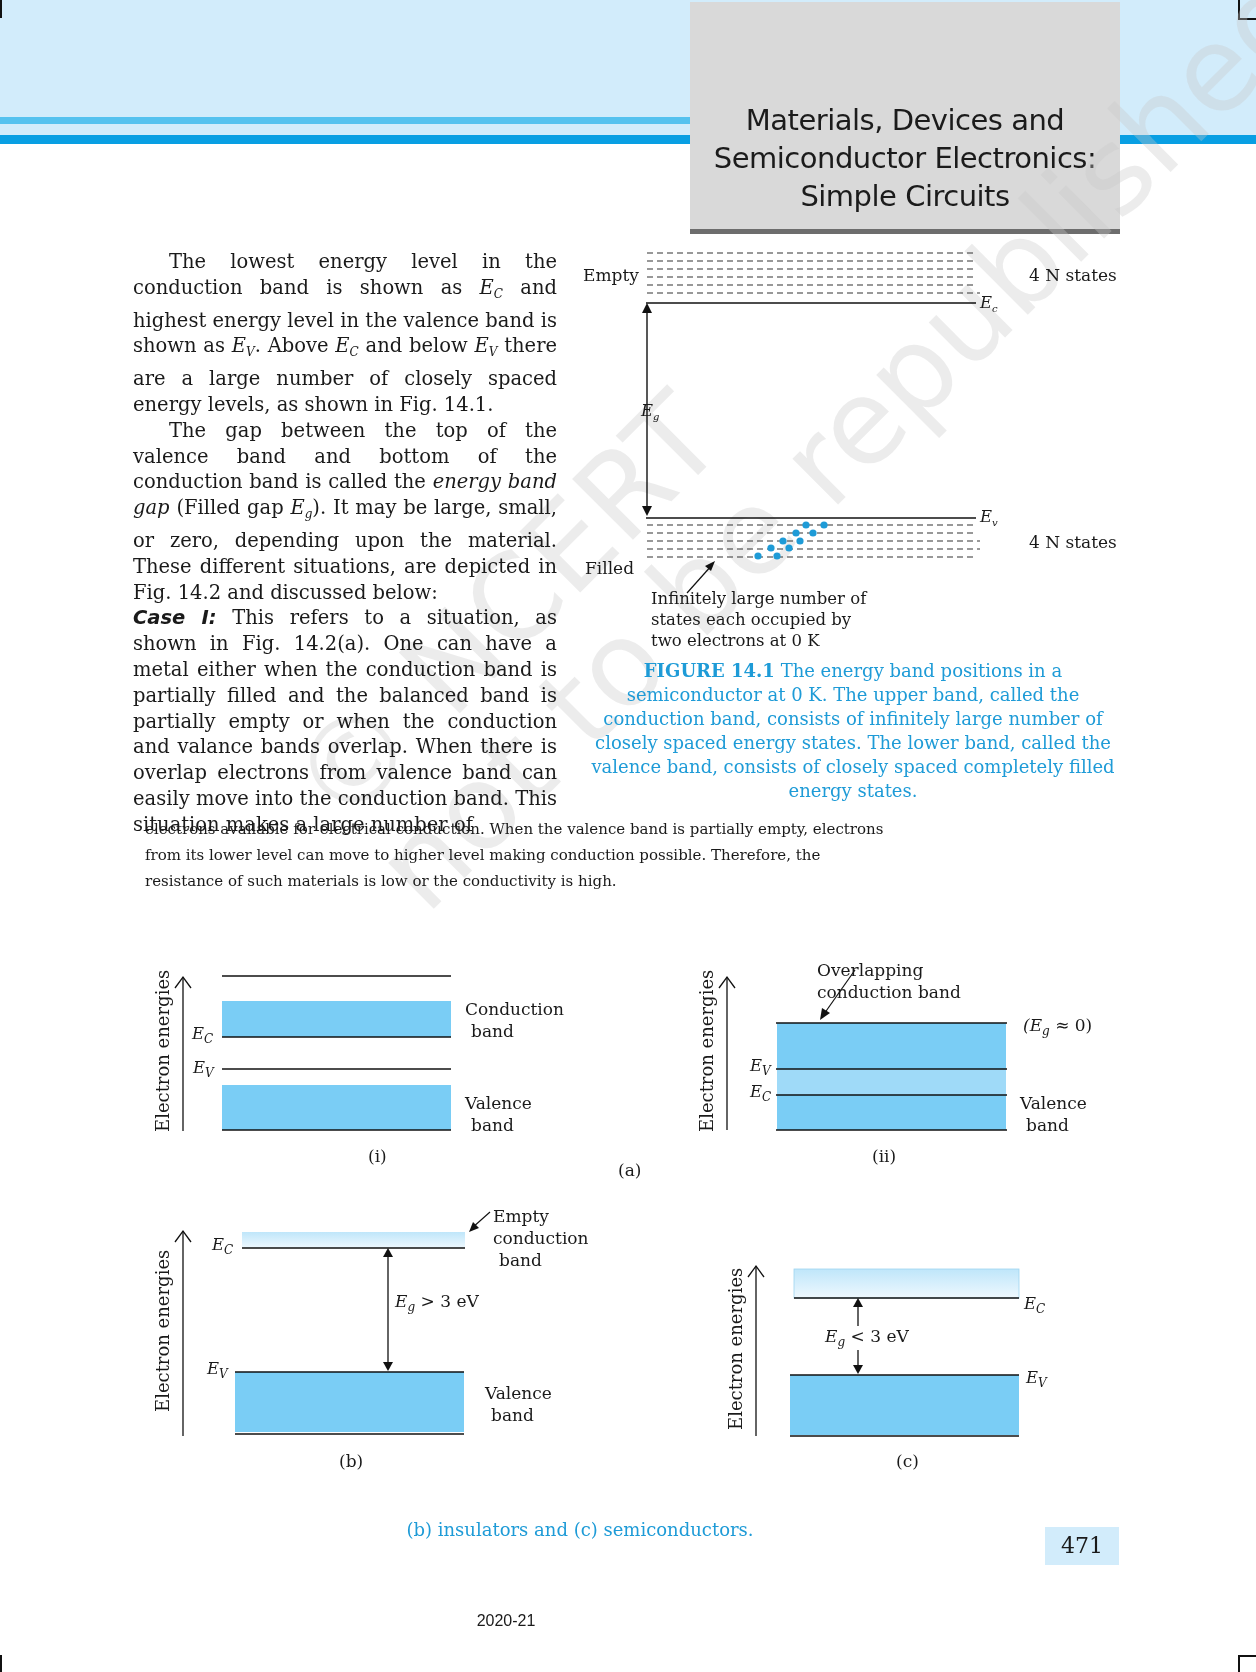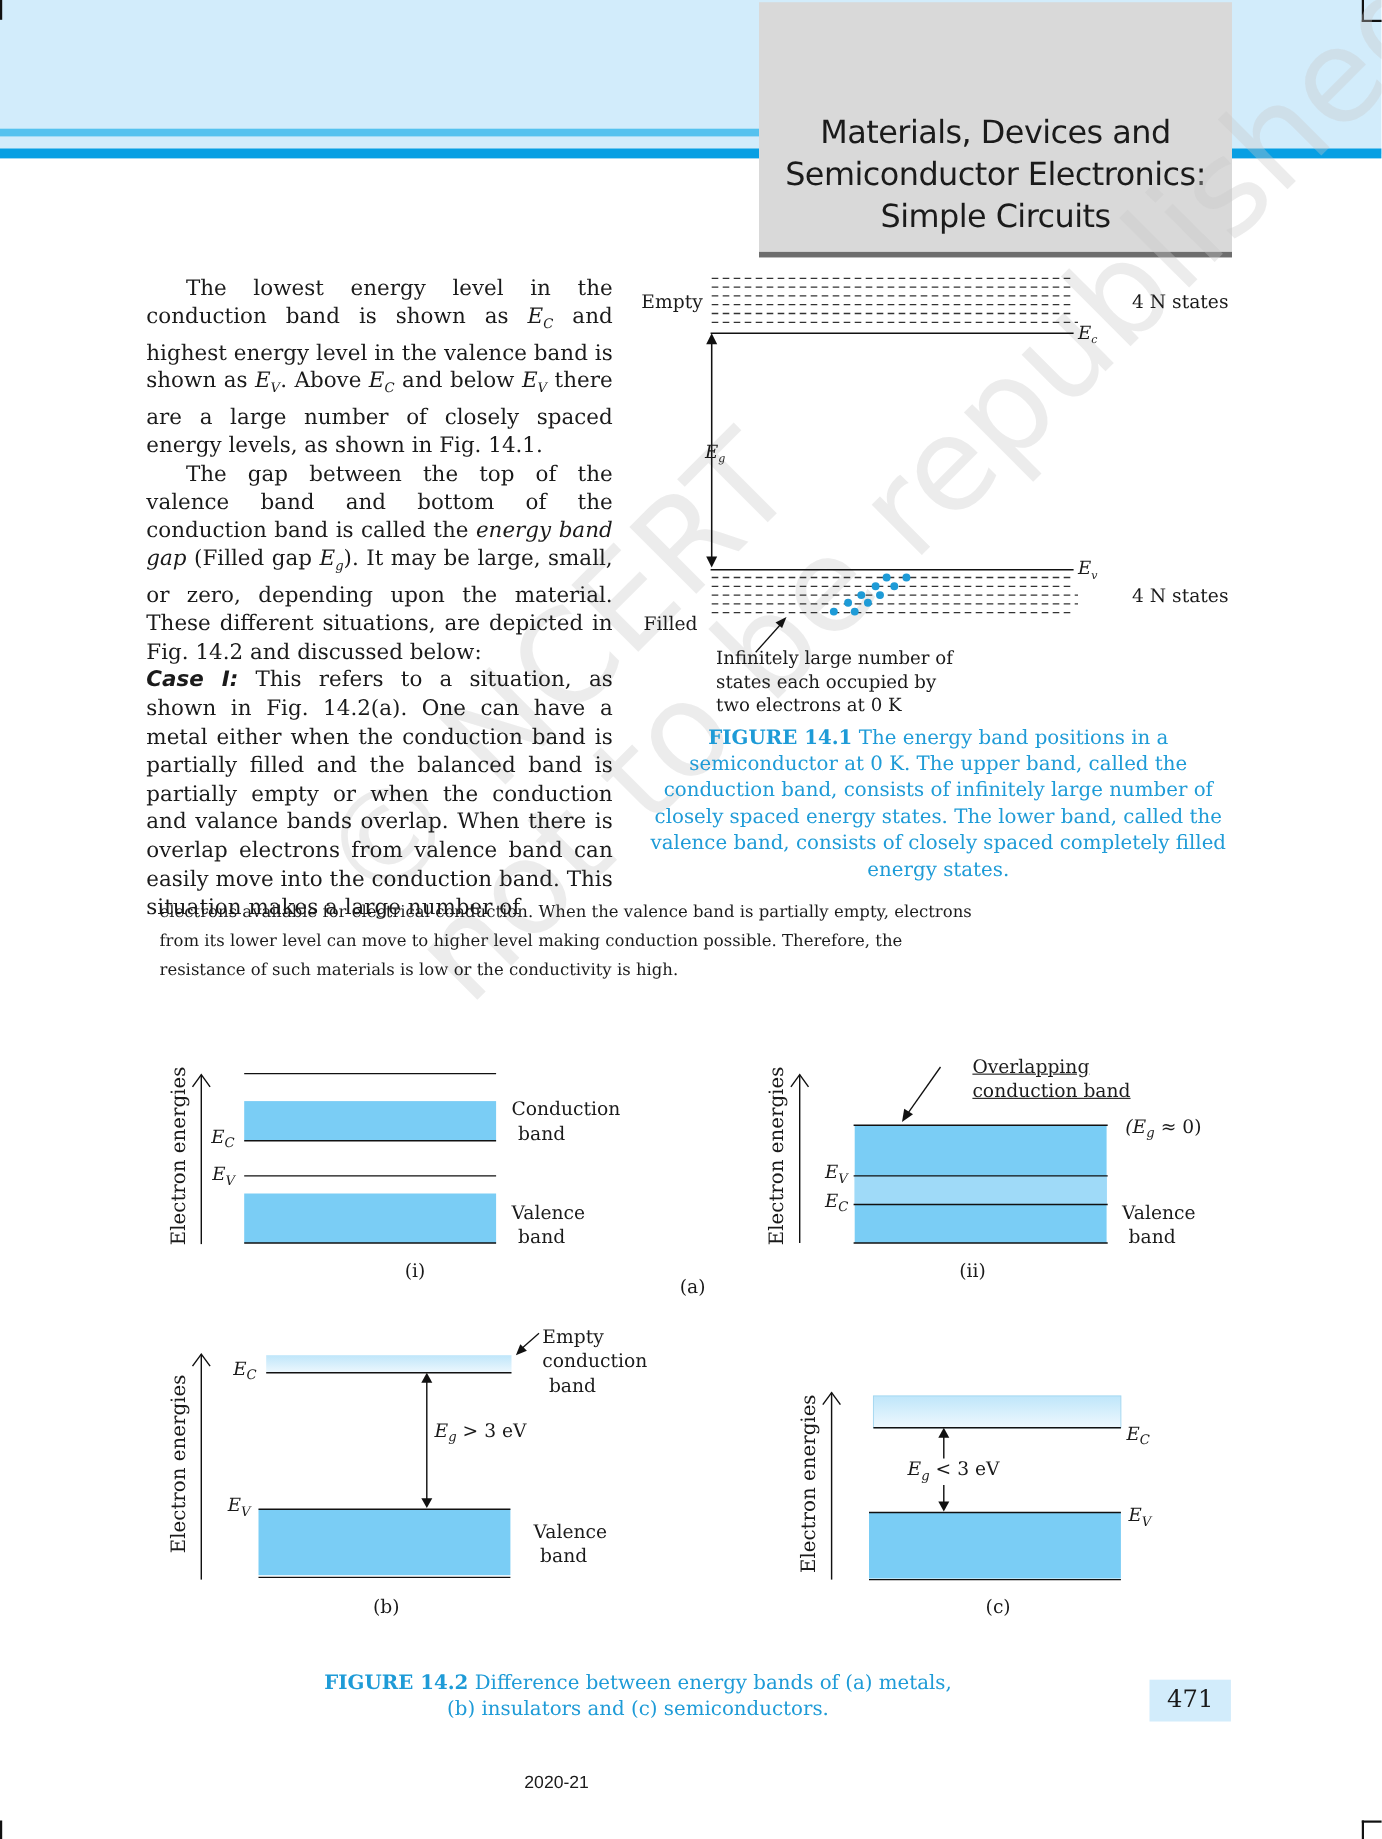--- a/index.html
+++ b/index.html
@@ -184,21 +184,21 @@
     </div>
   <div class="abs fig-label" style="left:465px;top:1092px;line-height:22px;">
       <div>Valence</div>
       <div style="padding-left:6px;">band</div>
     </div>
   <div class="abs small-serif" style="left:192px;top:1023px;"><i>E</i><sub>C</sub></div>
   <div class="abs small-serif" style="left:193px;top:1057px;"><i>E</i><sub>V</sub></div>
   <div class="abs fig-label" style="left:368px;top:1146px;">(i)</div>
   <div class="abs fig-label" style="left:618px;top:1160px;">(a)</div>
 
-  <div class="abs fig-label" style="left:884px;top:959px;line-height:22px;text-decoration:underline;">
+  <div class="abs fig-label" style="left:817px;top:959px;line-height:22px;">
       <div>Overlapping</div>
       <div>conduction band</div>
     </div>
   <div class="abs fig-label" style="left:1023px;top:1015px;"><span style="font-style:italic;">(E</span><sub>g</sub><span> ≈ 0)</span></div>
   <div class="abs fig-label" style="left:1020px;top:1092px;line-height:22px;">
       <div>Valence</div>
       <div style="padding-left:6px;">band</div>
     </div>
   <div class="abs small-serif" style="left:750px;top:1055px;"><i>E</i><sub>V</sub></div>
   <div class="abs small-serif" style="left:750px;top:1081px;"><i>E</i><sub>C</sub></div>
@@ -218,18 +218,17 @@
     </div>
   <div class="abs fig-label" style="left:339px;top:1451px;">(b)</div>
 
   <div class="abs fig-label" style="left:825px;top:1326px;"><i>E</i><sub>g</sub><span> &lt; 3 eV</span></div>
   <div class="abs small-serif" style="left:1024px;top:1293px;"><i>E</i><sub>C</sub></div>
   <div class="abs small-serif" style="left:1026px;top:1367px;"><i>E</i><sub>V</sub></div>
   <div class="abs fig-label" style="left:896px;top:1451px;">(c)</div>
 </div>
 
 <div class="abs caption" style="left:250px;top:1518px;width:660px;">
-  <div><b>FIGURE 14.2</b><span> Difference between energy bands of (a) metals,</span></div>
   <div>(b) insulators and (c) semiconductors.</div>
 </div>
 
 <div class="abs pagenum">471</div>
 <div class="abs year">2020-21</div>
 
 </body></html>

